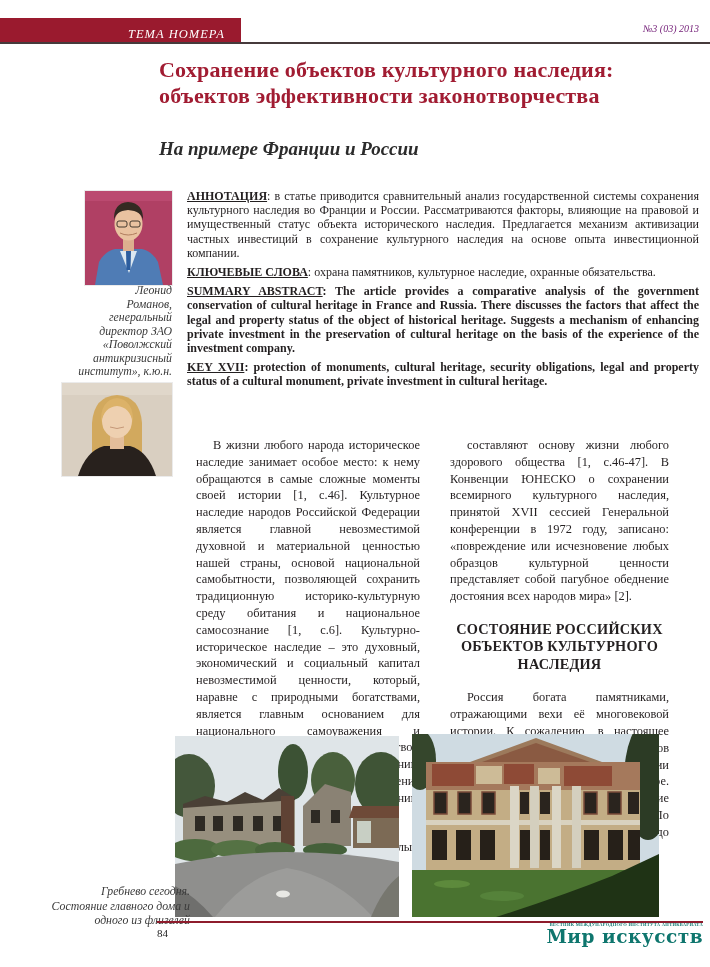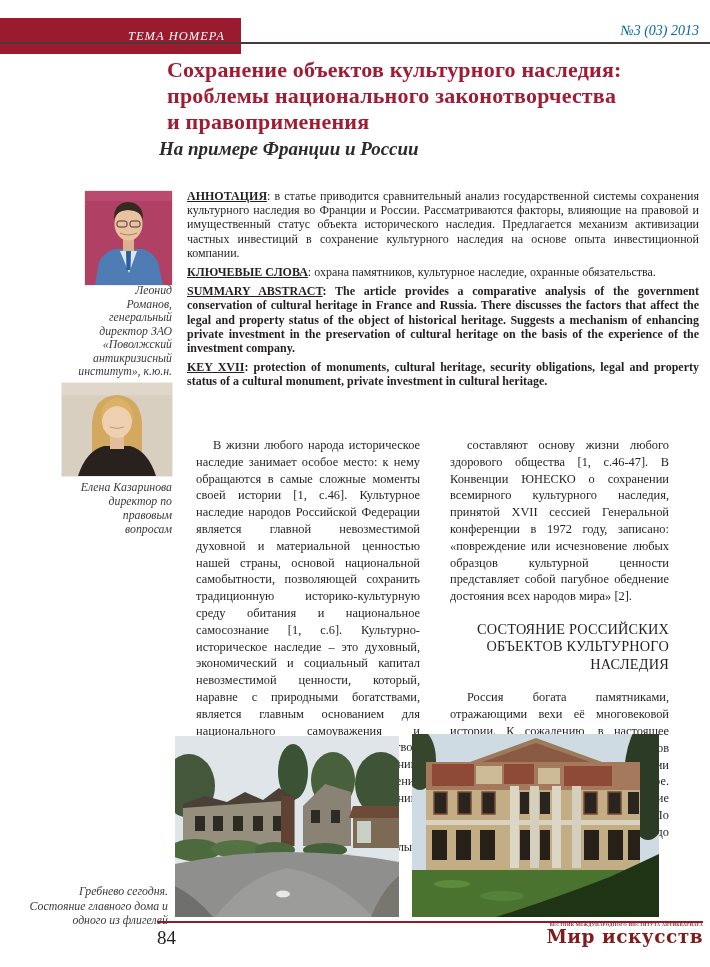--- a/index.html
+++ b/index.html
@@ -2,33 +2,33 @@
 <html><head>
 <meta charset="utf-8">
 <style>
   html,body { margin:0; padding:0; background:#ffffff; }
   .page {
     position:relative; width:710px; height:967px; background:#ffffff;
     font-family:"Liberation Serif","DejaVu Serif",serif; color:#231f20; overflow:hidden;
   }
   
   .header-bar {
-    position:absolute; left:0; top:18px; width:241px; height:36px;
+    position:absolute; left:0; top:18px; width:241px; height:24px;
     background:#9a1a2e; color:#ffffff; box-sizing:border-box;
-    display:flex; align-items:center; justify-content:flex-end; padding-right:16px;
+    display:flex; align-items:flex-end; justify-content:flex-end; padding-right:16px;
     font-style:italic; font-size:12.5px; letter-spacing:1px;
   }
   .header-rule { position:absolute; left:0; top:42px; width:710px; height:2px; background:#463a3b; }
-  .issue { position:absolute; top:23px; right:11px; font-style:italic; font-size:14px; color:#0369a1; }
+  .issue { position:absolute; top:23px; right:11px; font-style:italic; font-size:10px; color:#701a75; }
   
   .title {
     position:absolute; left:159px; top:57px; width:545px;
     font-size:22px; font-weight:bold; color:#a11c32; line-height:26px; letter-spacing:0.2px;
   }
-  .title span { display:block;margin-left:8px; }
+  .title span { display:block; }
   .subtitle {
     position:absolute; left:159px; top:138px; font-size:19px; font-weight:bold;
     font-style:italic; color:#2b2b2b;
   }
   
   .author-photo { position:absolute; box-shadow:0 0 0 1px rgba(0,0,0,0.08); }
   .author-photo svg { display:block; width:100%; height:100%; }
   .author-caption {
     position:absolute; text-align:right; font-style:italic; color:#3a3a3a;
     font-size:11.8px; line-height:14px; white-space:pre-line;
@@ -42,54 +42,53 @@
   .abstract p { margin:0 0 5px 0; }
   .abstract p.gap { }
   .lbl { font-weight:bold; text-decoration:underline; }
   .bold-par { font-weight:bold; }
   
   .bodycol { position:absolute; top:421px; font-size:12.4px; line-height:16.8px; text-align:justify; }
   .col1 { left:180px; width:256px; }
   .col2 { left:434px; width:251px; }
   .bodycol p { margin:16px; text-indent:17px; }
   .section-heading {
-    font-weight:normal; text-align:right; font-size:14.3px; line-height:17.5px;
+    font-weight:bold; text-align:center; font-size:14.3px; line-height:17.5px;
     letter-spacing:0.2px; margin:14px 4px 9px; text-indent:0 !important;
   }
   
   .scene-photo { position:absolute; }
   .scene-photo svg { display:block; width:100%; height:100%; }
   .photo-left { left:175px; top:736px; width:224px; height:181px; }
   .photo-right { left:412px; top:734px; width:247px; height:183px; }
   .bottom-caption {
-    position:absolute; left:18px; top:884px; width:150px; text-align:right;
+    position:absolute; left:40px; top:884px; width:150px; text-align:right;
     font-style:italic; color:#3a3a3a; font-size:11.8px; line-height:14.5px; white-space:pre-line;
   }
   
   .footer-rule { position:absolute; left:157px; top:921px; width:546px; height:2px; background:#8e1c2c; }
-  .page-number { position:absolute; left:157px; top:927px; font-size:19px; color:#222;text-align:right; }
-  .logo { position:absolute; left:540px; top:922px; width:163px; text-align:right; color:#7f1d1d; }
+  .page-number { position:absolute; left:157px; top:927px; font-size:11px; color:#222;text-align:right; }
+  .logo { position:absolute; left:540px; top:922px; width:163px; text-align:right; color:#0f766e; }
   .logo-small { font-size:4.5px; font-weight:bold; letter-spacing:0.3px; line-height:5px; }
   .logo-text { font-size:18.5px; font-weight:bold; line-height:19px; font-family:"DejaVu Serif",serif; letter-spacing:0.5px; }
 </style>
 </head>
 <body>
 
 <div class="page">
 
   <div class="header-bar">
     <span>ТЕМА НОМЕРА</span>
   </div>
   <div class="header-rule"></div>
   <div class="issue">№3 (03) 2013</div>
 
   <h1 class="title" style="margin:0">
     <span>Сохранение объектов культурного наследия:</span>
-    <span>проблемы национального законотворчества</span>
-    <span>и правоприменения</span>
+    <span>объектов эффективности законотворчества</span>
   </h1>
   <div class="subtitle">На примере Франции и России</div>
 
   <div class="author-photo ph1">
     <svg viewBox="0 0 87 94" preserveAspectRatio="none">
       <rect width="87" height="94" fill="#b04064"></rect>
       <rect x="0" y="0" width="87" height="10" fill="#bb4a70"></rect>
       <path d="M10,94 L14,71 Q20,60 30,58 L57,58 Q67,60 73,71 L78,94 Z" fill="#4f7cb5"></path>
       <polygon points="35,60 52,60 44,82" fill="#dbe7f0"></polygon>
       <polygon points="41,60 46,60 45.5,79 41.5,79" fill="#2c5d9e"></polygon>
@@ -114,24 +113,20 @@
       <rect width="110" height="93" fill="#d9cfc1"></rect>
       <rect x="0" y="0" width="110" height="12" fill="#e0d7ca"></rect>
       <path d="M30,93 L30,40 Q32,13 55,12 Q78,13 80,40 L80,93 Z" fill="#d2a95e"></path>
       <path d="M16,93 Q24,68 42,63 L68,63 Q86,68 94,93 Z" fill="#28211d"></path>
       <rect x="48" y="49" width="14" height="17" fill="#e3bd9a"></rect>
       <ellipse cx="55" cy="38" rx="15" ry="17" fill="#eed0b0"></ellipse>
       <path d="M39,40 Q38,17 55,15 Q72,17 71,40 Q68,24 55,23 Q42,24 39,40 Z" fill="#dcb268"></path>
       <path d="M48,44 Q55,47 62,44" stroke="#c59878" stroke-width="1" fill="none"></path>
     </svg>
   </div>
-  <div class="author-caption cap2">Елена Казаринова
-директор по
-правовым
-вопросам</div>
 
   <div class="abstract">
     <p><span class="lbl">АННОТАЦИЯ</span><span>: в статье приводится сравнительный анализ государственной системы сохранения культурного наследия во Франции и России. Рассматриваются факторы, влияющие на правовой и имущественный статус объекта исторического наследия. Предлагается механизм активизации частных инвестиций в сохранение культурного наследия на основе опыта инвестиционной компании.</span></p>
     <p class="gap"><span class="lbl">КЛЮЧЕВЫЕ СЛОВА</span><span>: охрана памятников, культурное наследие, охранные обязательства.</span></p>
     <p class="bold-par"><span class="lbl">SUMMARY ABSTRACT</span><span>:  The article provides a comparative analysis of the government conservation of cultural heritage in France and Russia. There discusses the factors that affect the legal and property status of the object of historical heritage. Suggests a mechanism of enhancing private investment in the preservation of cultural heritage on the basis of the experience of the investment company.</span></p>
     <p class="bold-par"><span class="lbl">KEY XVII</span><span>: protection of monuments, cultural heritage, security obligations, legal and property status of a cultural monument, private investment in cultural heritage.</span></p>
   </div>
 
   <div class="bodycol col1">
     <p>В жизни любого народа историческое наследие занимает особое место: к нему обращаются в самые сложные моменты своей истории [1, с.46]. Культурное наследие народов Российской Федерации является главной невозместимой духовной и материальной ценностью нашей страны, основой национальной самобытности, позволяющей сохранить традиционную историко-культурную среду обитания и национальное самосознание [1, с.6]. Культурно-историческое наследие – это духовный, экономический и социальный капитал невозместимой ценности, который, наравне с природными богатствами, является главным основанием для национального самоуважения и признания России мировым сообществом [1, с.5].  Стремление к сохранению наследия – это почти проявление генетического инстинкта к сохранению нации.</p>

